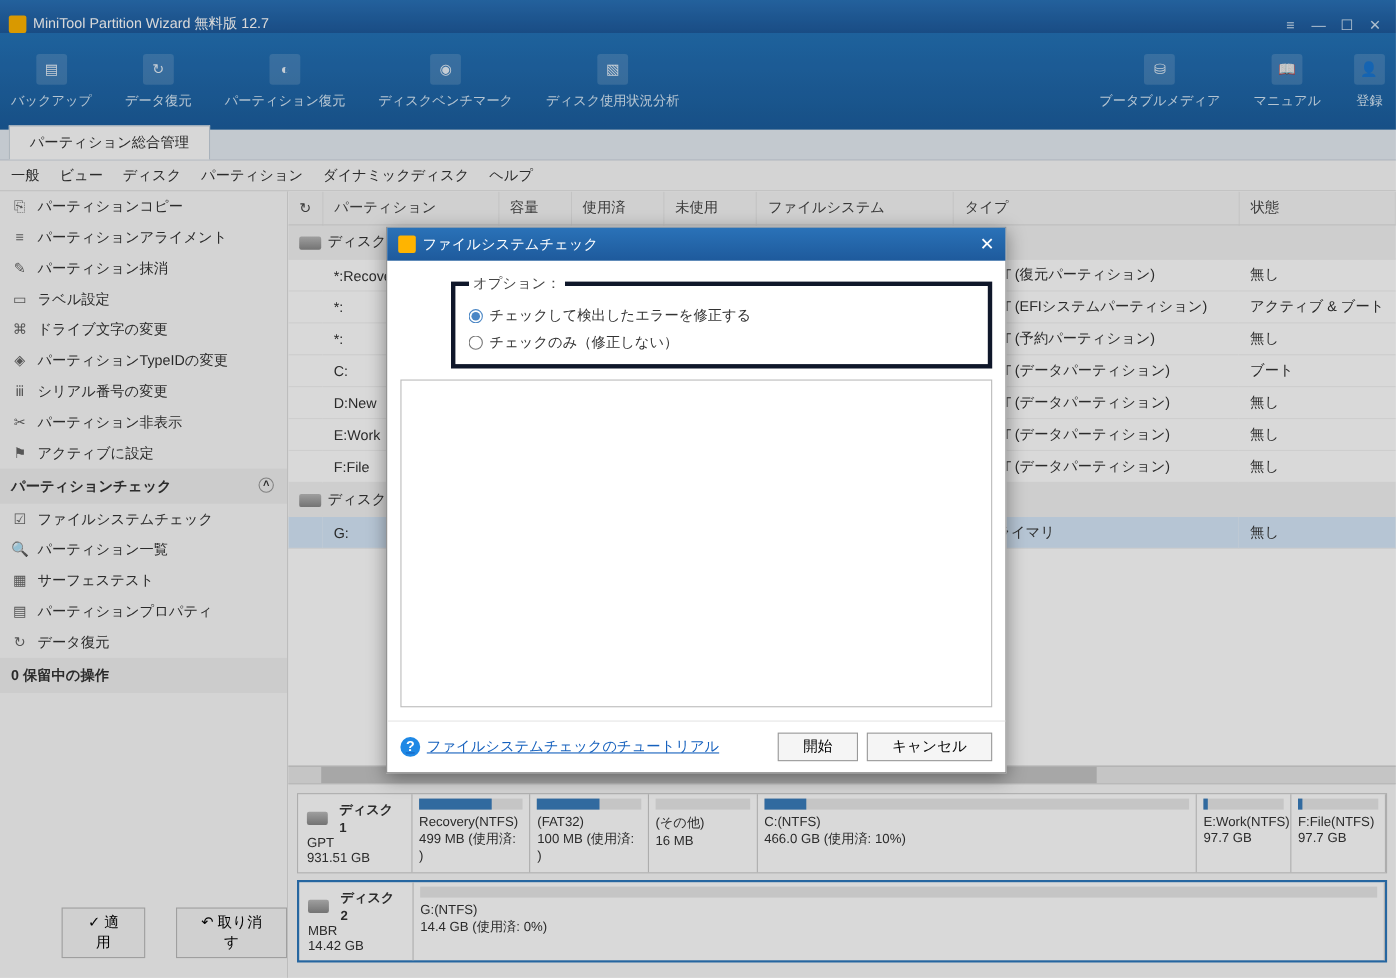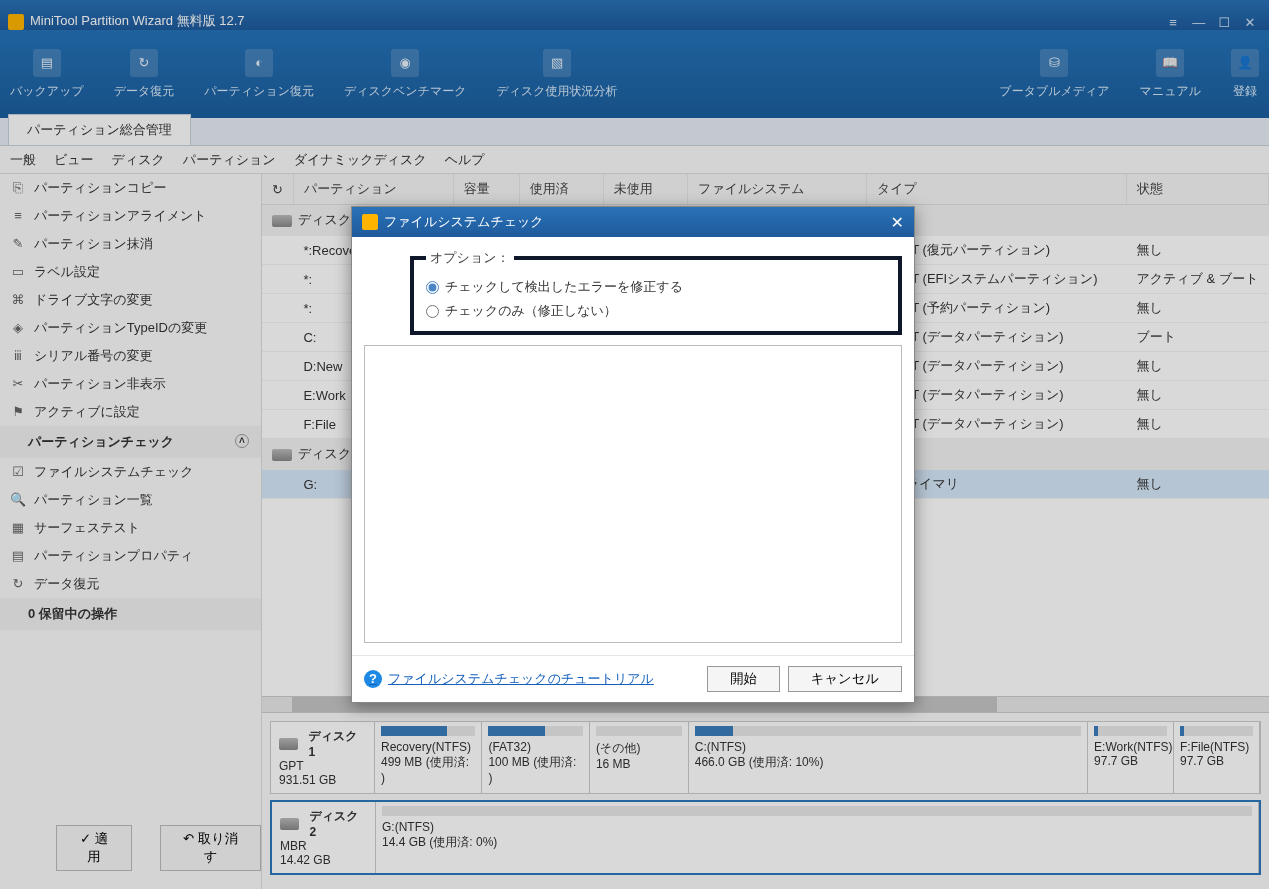--- a/index.html
+++ b/index.html
@@ -27,21 +27,21 @@
 .menubar { height: 28px; background: #fafafa; border-bottom: 1px solid #dcdcdc; display: flex; align-items: center; padding: 0 10px; gap: 18px; font-size: 13px; }
 .menubar span { cursor: pointer; }
 
 
 .main { display: flex; height: calc(889px - 30px - 88px - 28px - 28px); }
 
 
 .sidebar { width: 262px; background: #fafafa; border-right: 1px solid #dcdcdc; overflow-y: hidden; }
 .sidebar .sb-item { padding: 5px 10px 5px 34px; position: relative; cursor: pointer; font-size: 13px; display:flex; align-items:center;}
 .sidebar .sb-item .sb-icon { position: absolute; left: 10px; width: 16px; height: 16px; color: #666; font-size: 13px; text-align: center; }
-.sidebar .sb-section { padding: 7px 28px; font-weight: bold; background: #f0f0f0; position: relative; }
+.sidebar .sb-section { padding: 7px 10px; font-weight: bold; background: #f0f0f0; position: relative; }
 .sidebar .sb-section .chev { position: absolute; right: 12px; top: 8px; width: 14px; height: 14px; border: 1px solid #999; border-radius: 50%; font-size: 10px; text-align:center; line-height:12px; }
 .sidebar .footer-btns { position: absolute; bottom: 18px; left: 20px; display: flex; gap: 28px; padding-left: 36px; }
 .sidebar .footer-btns button { padding: 4px 18px; background: #f5f5f5; border: 1px solid #bbb; cursor: pointer; }
 
 
 .content { flex: 1; background: #fff; display: flex; flex-direction: column; position:relative; overflow:hidden;}
 .table-wrap { flex: 1; overflow:hidden; position:relative;}
 .part-table { width: 100%; border-collapse: collapse; font-size: 13px; }
 .part-table th { text-align: left; padding: 6px 10px; background: #f5f5f5; border-bottom: 1px solid #ddd; border-right: 1px solid #e5e5e5; font-weight: normal; color: #444; }
 .part-table td { padding: 5px 10px; border-bottom: 1px solid #f2f2f2; white-space: nowrap; }

